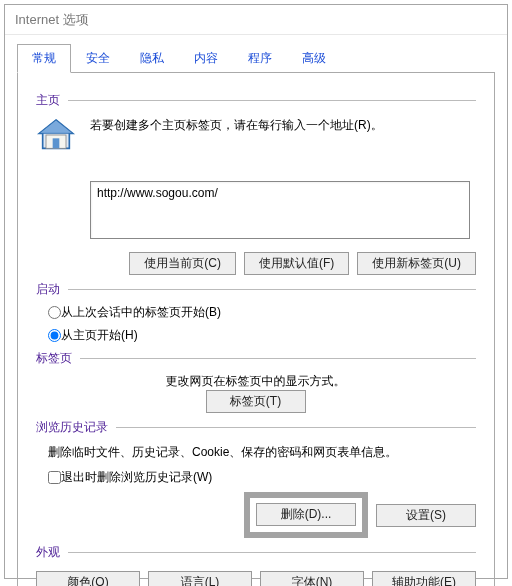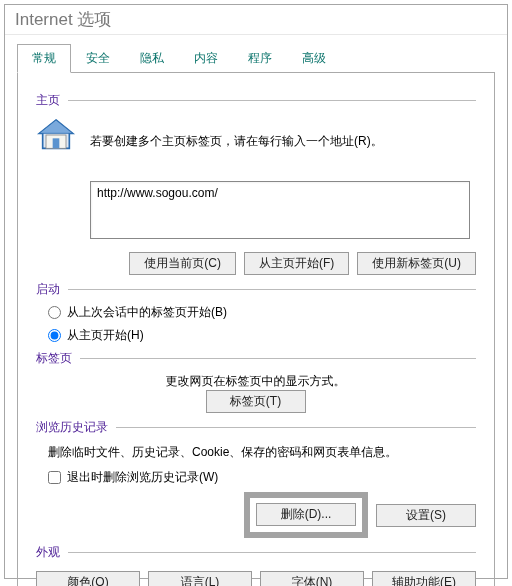--- a/index.html
+++ b/index.html
@@ -19,36 +19,36 @@
     background: #fff;
     height: 575px;
     position: relative;
   }
   .titlebar {
     height: 30px;
     line-height: 30px;
     padding-left: 10px;
     color: #7a7a7a;
     border-bottom: 1px solid #e8e8e8;
-    font-size: 17px;
+    font-size: 13px;
   }
   .body {
     padding: 8px 12px 8px 12px;
   }
   .tabs {
     display: flex;
     border-bottom: 1px solid #aaa;
     position: relative;
     top: 1px;
   }
   .tab {
     padding: 5px 14px 5px 14px;
     border: 1px solid transparent;
     border-bottom: none;
-    color: #0f766e;
+    color: #1d4ed8;
     cursor: pointer;
     position: relative;
   }
   .tab.active {
     border-color: #aaa;
     background: #fff;
     border-bottom: 1px solid #fff;
     margin-bottom: -1px;
   }
   .panel {
@@ -75,21 +75,21 @@
     display: flex;
     align-items: flex-start;
     margin-top: 4px;
   }
   .home-icon {
     width: 40px; height: 40px;
     margin-right: 14px;
     margin-top: 2px;
     flex-shrink: 0;
   }
-  .home-text { margin-top: 20px; }
+  .home-text { margin-top: 4px; }
   .url-box {
     margin: 26px 6px 10px 54px;
   }
   .url-box textarea {
     width: 100%;
     height: 58px;
     resize: none;
     border: 1px solid #888;
     padding: 4px 6px;
     font-family: Arial, sans-serif;
@@ -115,21 +115,20 @@
     background: #efefef;
     cursor: pointer;
     font-size: 12px;
     padding: 0 14px;
     color: #222;
   }
   .btn-row4 .btn { flex: 1; min-width: 0; }
   .radio-line, .check-line {
     display: flex;
     align-items: center;
-    gap: 6px;
     margin: 6px 0 6px 12px;
   }
   .radio-line label, .check-line label { cursor: pointer; }
   input[type=radio], input[type=checkbox] { margin:0; }
   .tabs-row {
     display: flex;
     align-items: center;
     justify-content: flex-start;
     margin: 6px 13px 2px 12px;
     flex-direction: column;
@@ -181,21 +180,21 @@
           <rect x="20" y="28" width="8" height="12" fill="#5a93cf"></rect>
           <polygon points="24,6 44,22 4,22" fill="#7aa9dc" stroke="#2b6cb0" stroke-width="1"></polygon>
         </svg>
         <div class="home-text">若要创建多个主页标签页，请在每行输入一个地址(R)。</div>
       </div>
       <div class="url-box">
         <textarea style="">http://www.sogou.com/</textarea>
       </div>
       <div class="btn-row">
         <button class="btn">使用当前页(C)</button>
-        <button class="btn">从主页开始(F)</button>
+        <button class="btn">使用默认值(F)</button>
         <button class="btn">使用新标签页(U)</button>
       </div>
 
       <div class="section-row">
         <span class="section-label">启动</span>
         <div class="section-rule"></div>
       </div>
       <div class="radio-line">
         <input type="radio" name="startup" style="">
         <label>从上次会话中的标签页开始(B)</label>

